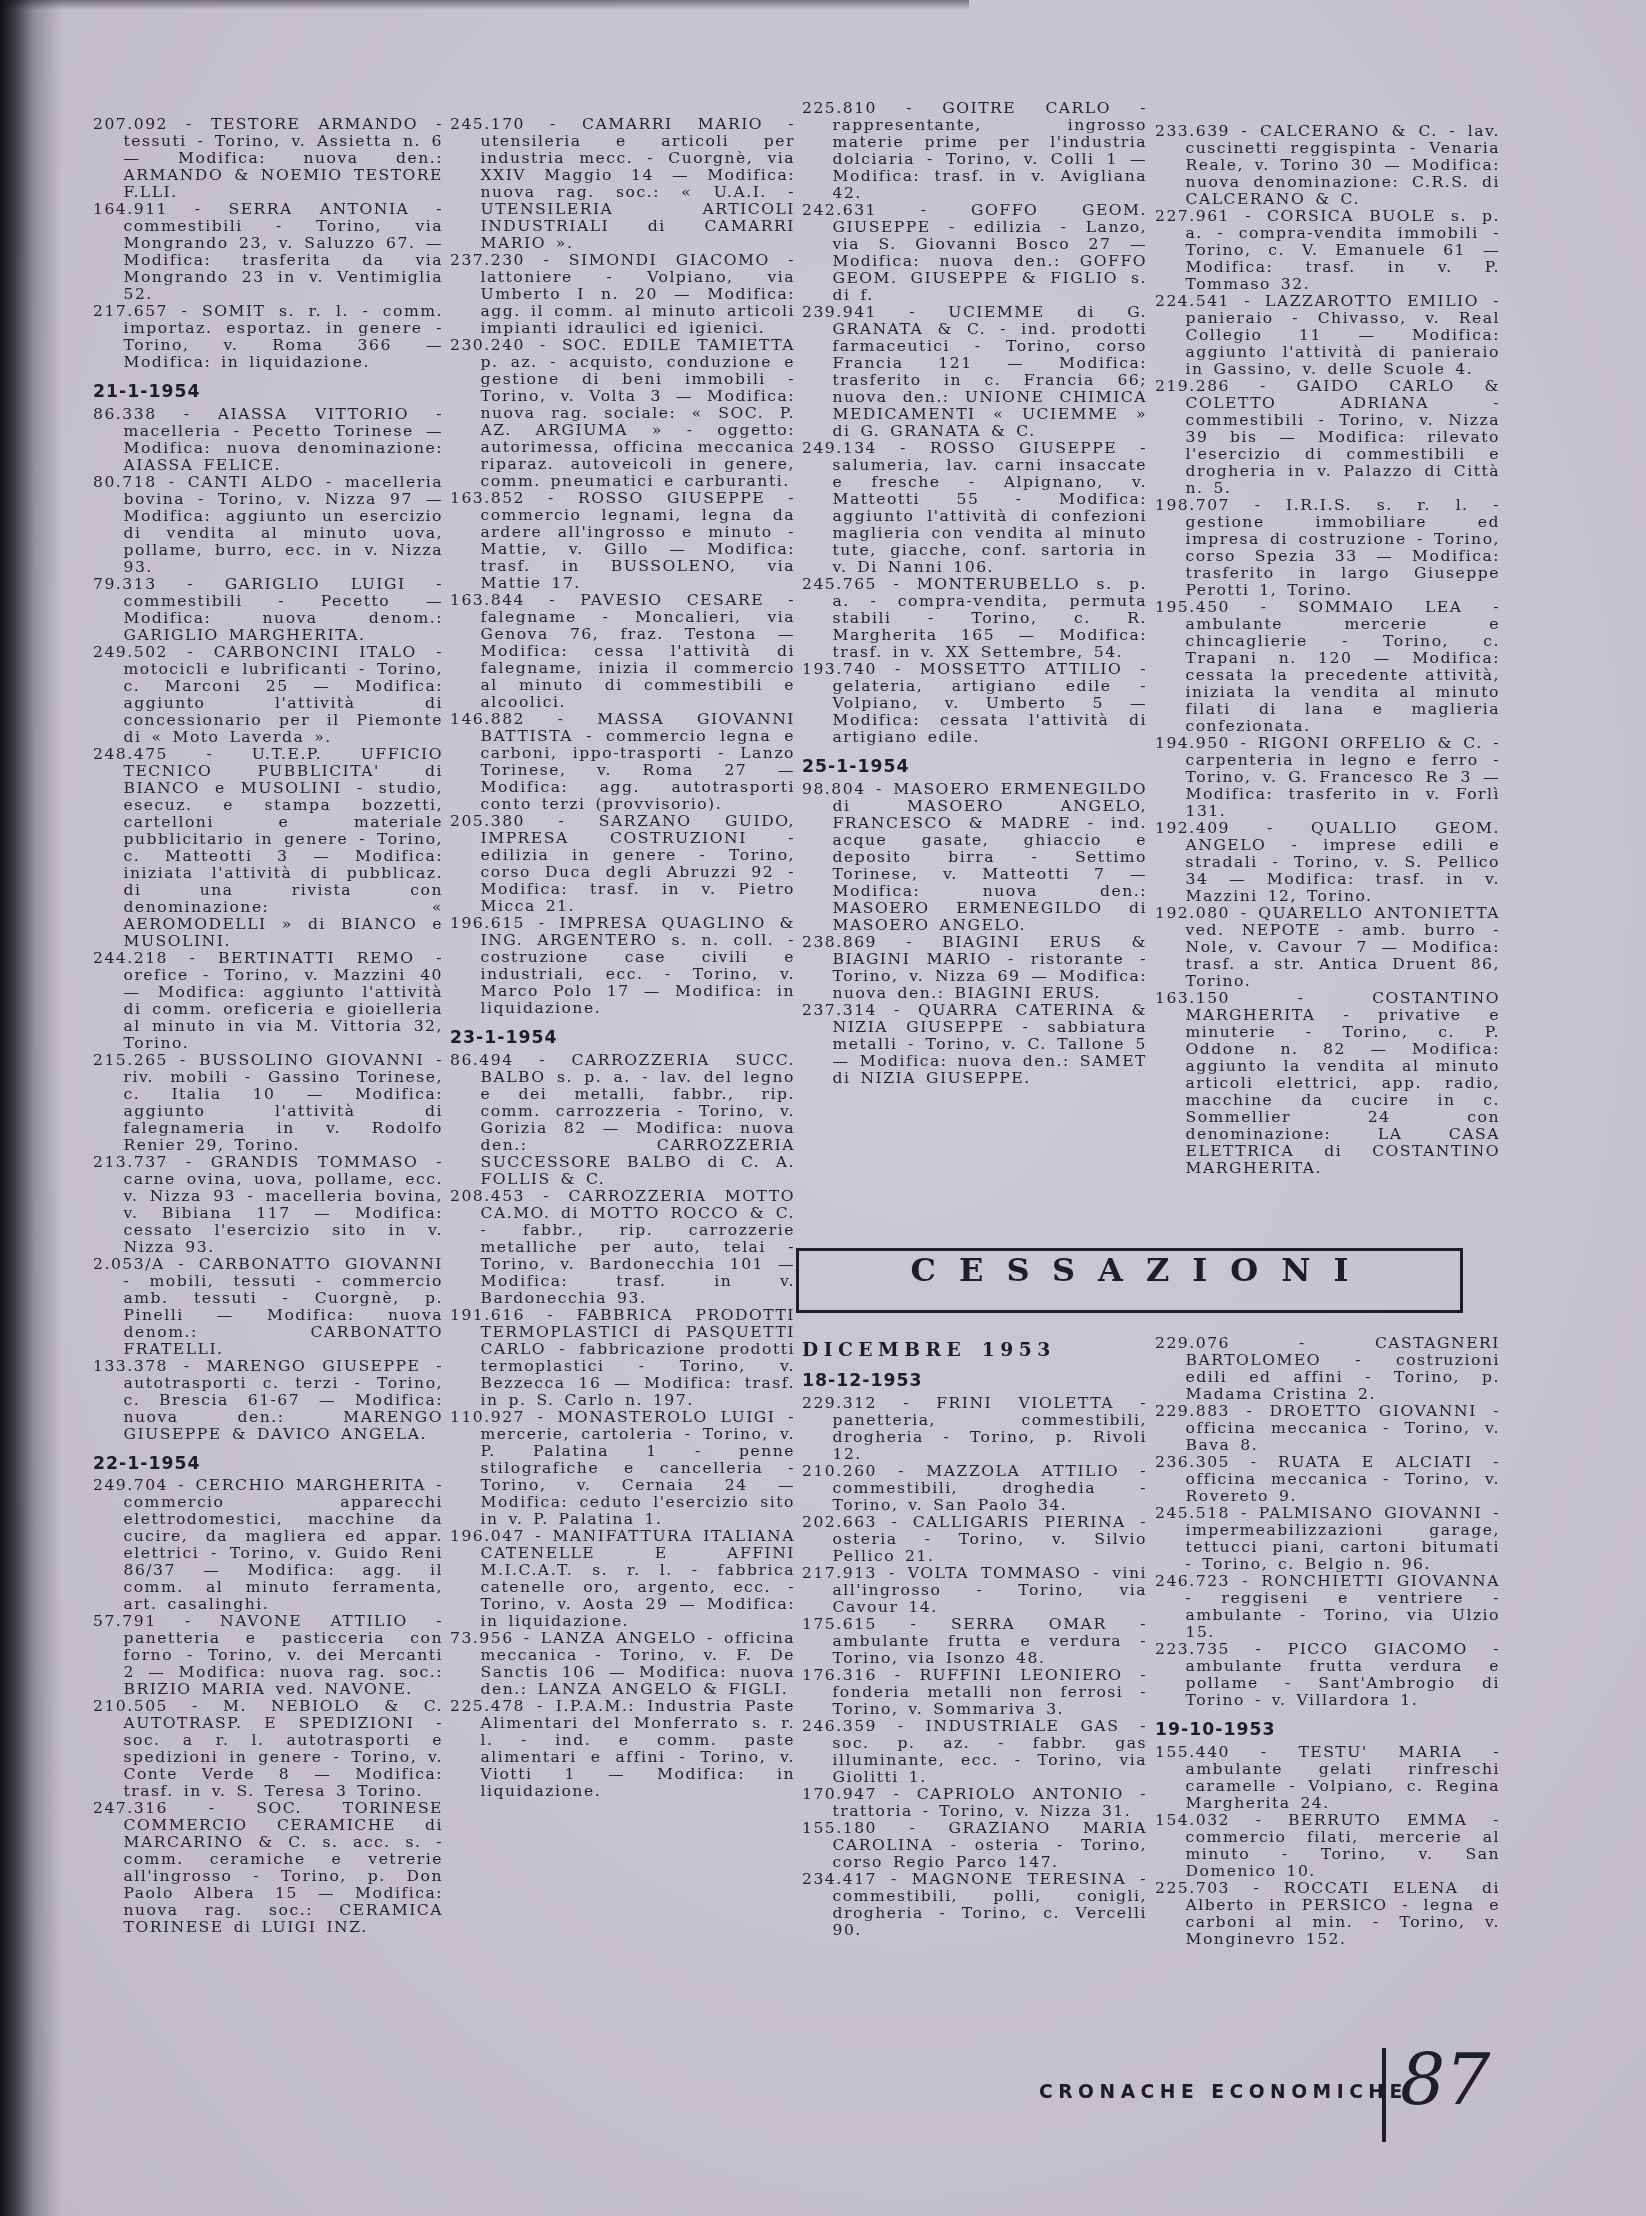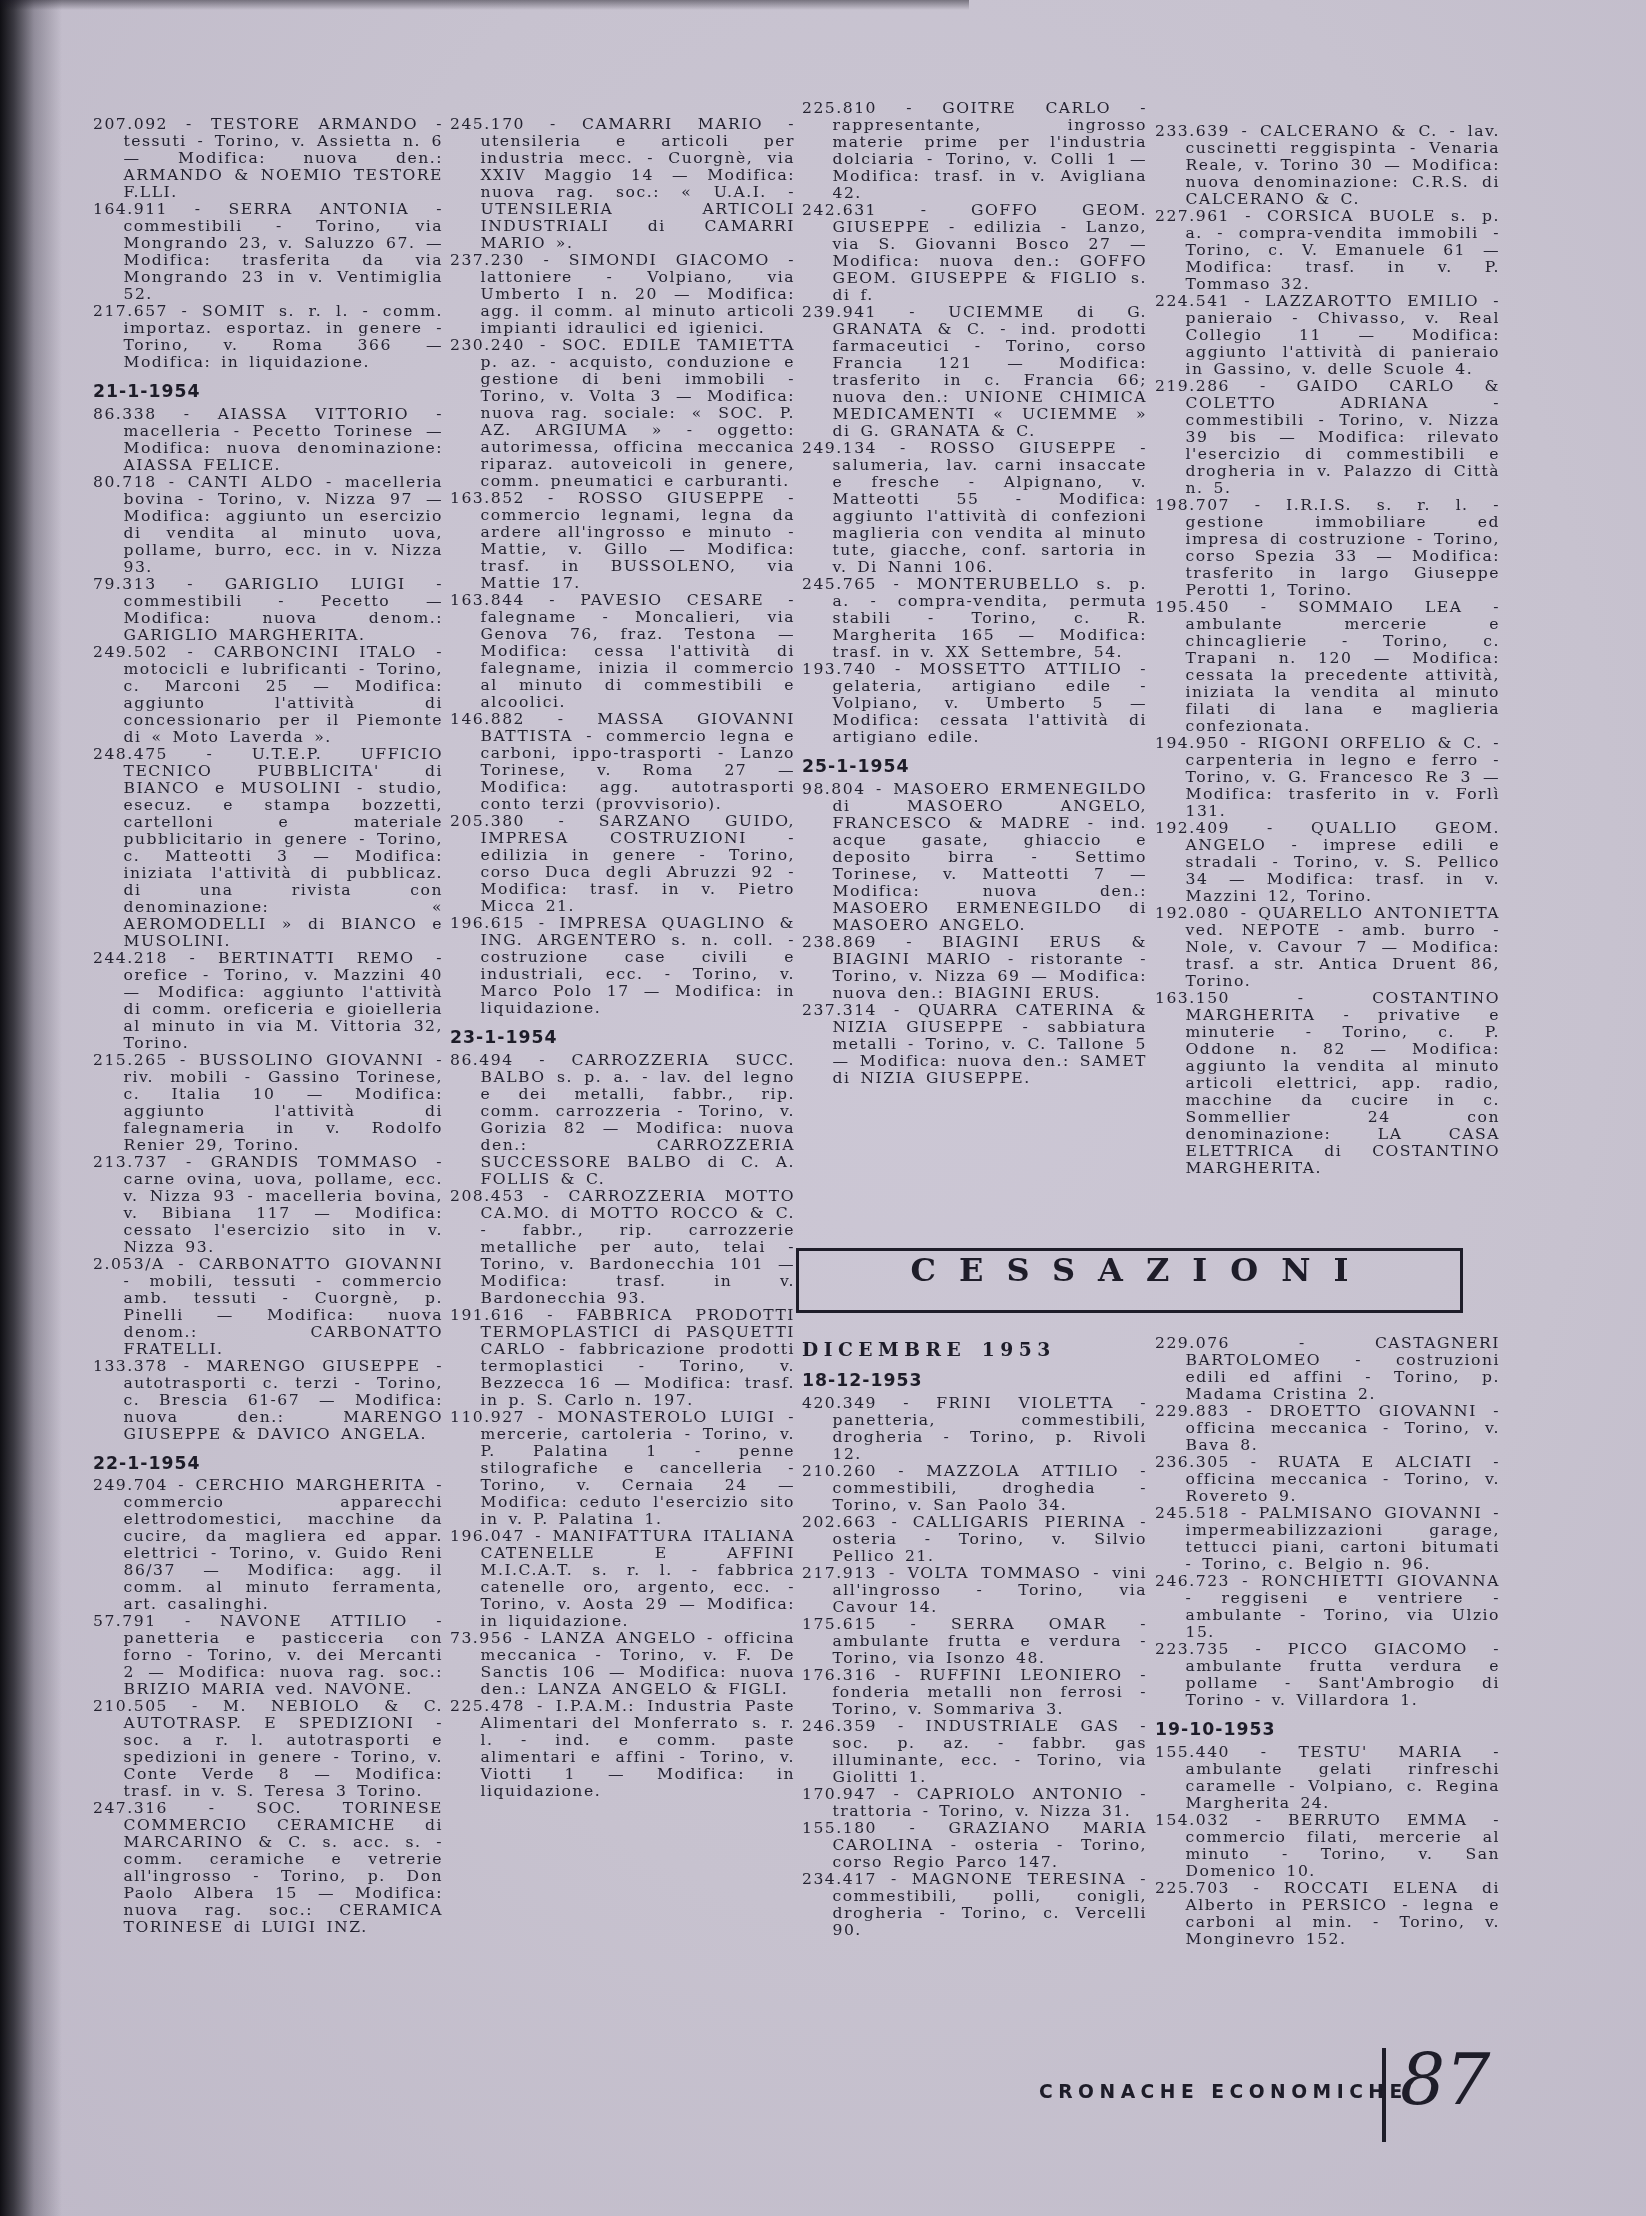--- a/index.html
+++ b/index.html
@@ -117,21 +117,21 @@
     <p class="entry">237.314 - QUARRA CATERINA &amp; NIZIA GIUSEPPE - sabbiatura metalli - Torino, v. C. Tallone 5 — Modifica: nuova den.: SAMET di NIZIA GIUSEPPE.</p>
   </div>
 
 <div class="banner">
   <span class="banner-title">CESSAZIONI</span>
 </div>
 
 <div class="col" style="left:802px;top:1338px;width:345px;">
     <h2 class="month-head">DICEMBRE 1953</h2>
     <h3 class="date-head">18-12-1953</h3>
-    <p class="entry">420.349 - FRINI VIOLETTA - panetteria, commestibili, drogheria - Torino, p. Rivoli 12.</p>
+    <p class="entry">229.312 - FRINI VIOLETTA - panetteria, commestibili, drogheria - Torino, p. Rivoli 12.</p>
     <p class="entry">210.260 - MAZZOLA ATTILIO - commestibili, droghedia - Torino, v. San Paolo 34.</p>
     <p class="entry">202.663 - CALLIGARIS PIERINA - osteria - Torino, v. Silvio Pellico 21.</p>
     <p class="entry">217.913 - VOLTA TOMMASO - vini all'ingrosso - Torino, via Cavour 14.</p>
     <p class="entry">175.615 - SERRA OMAR - ambulante frutta e verdura - Torino, via Isonzo 48.</p>
     <p class="entry">176.316 - RUFFINI LEONIERO - fonderia metalli non ferrosi - Torino, v. Sommariva 3.</p>
     <p class="entry">246.359 - INDUSTRIALE GAS - soc. p. az. - fabbr. gas illuminante, ecc. - Torino, via Giolitti 1.</p>
     <p class="entry">170.947 - CAPRIOLO ANTONIO - trattoria - Torino, v. Nizza 31.</p>
     <p class="entry">155.180 - GRAZIANO MARIA CAROLINA - osteria - Torino, corso Regio Parco 147.</p>
     <p class="entry">234.417 - MAGNONE TERESINA - commestibili, polli, conigli, drogheria - Torino, c. Vercelli 90.</p>
   </div>

